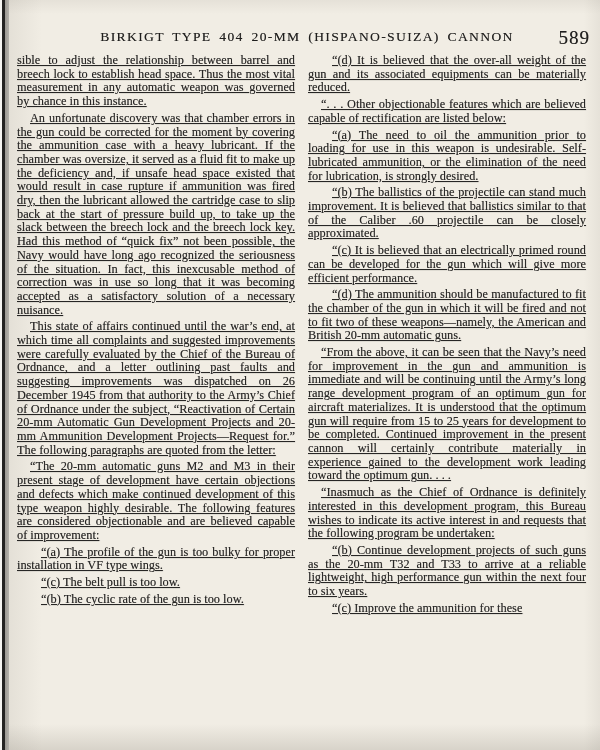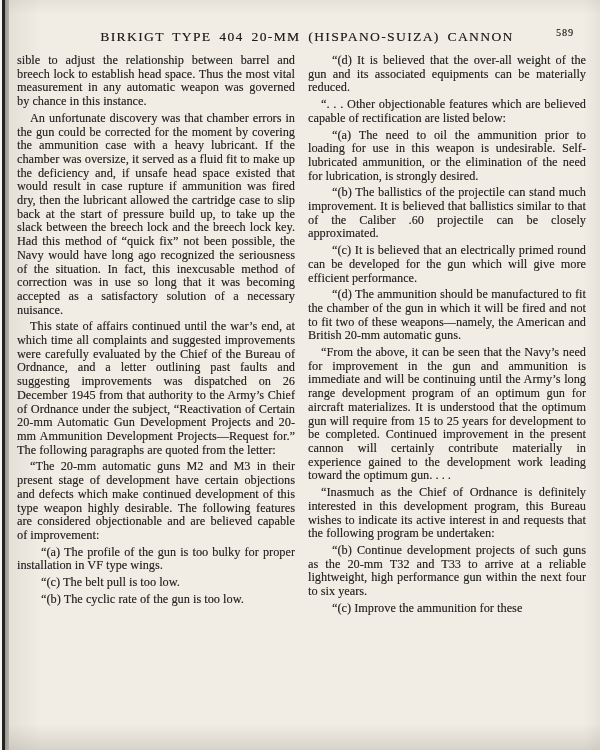--- a/index.html
+++ b/index.html
@@ -45,42 +45,43 @@
   }
   .running-head {
     font-size: 13.5px;
     letter-spacing: 1.4px;
     word-spacing: 3px;
     color: #1f1e1d;
     text-shadow: 0.2px 0.2px 0.4px rgba(30,30,30,0.5);
   }
   .folio {
     position: absolute;
-    right: 24px; top: 0;
-    font-size: 10px;
+    right: 8px; top: 0;
+    font-size: 19px;
     letter-spacing: 1px;
     color: #1f1e1d;
     text-shadow: 0.2px 0.2px 0.4px rgba(30,30,30,0.5);
     text-align: center;
   }
   .columns {
     position: absolute;
     top: 54px; left: 17px;
     display: flex;
     gap: 13px;
   }
   .col {
     width: 278px;
     text-align: justify;
     font-size: 12.2px;
     line-height: 13.7px;
     letter-spacing: 0.05px;
     hyphens: auto;
     -webkit-hyphens: auto;
     text-shadow: 0.2px 0.2px 0.3px rgba(35,34,33,0.45);
+    text-decoration: underline;
   }
   .col p { margin: 0 0 3px 0; }
   .col p.flush  { text-indent: 0; }
   .col p.indent { text-indent: 13px; }
   .col p.list   { text-indent: 24px; }
 </style>
 </head>
 <body>
 
 <div class="page">

